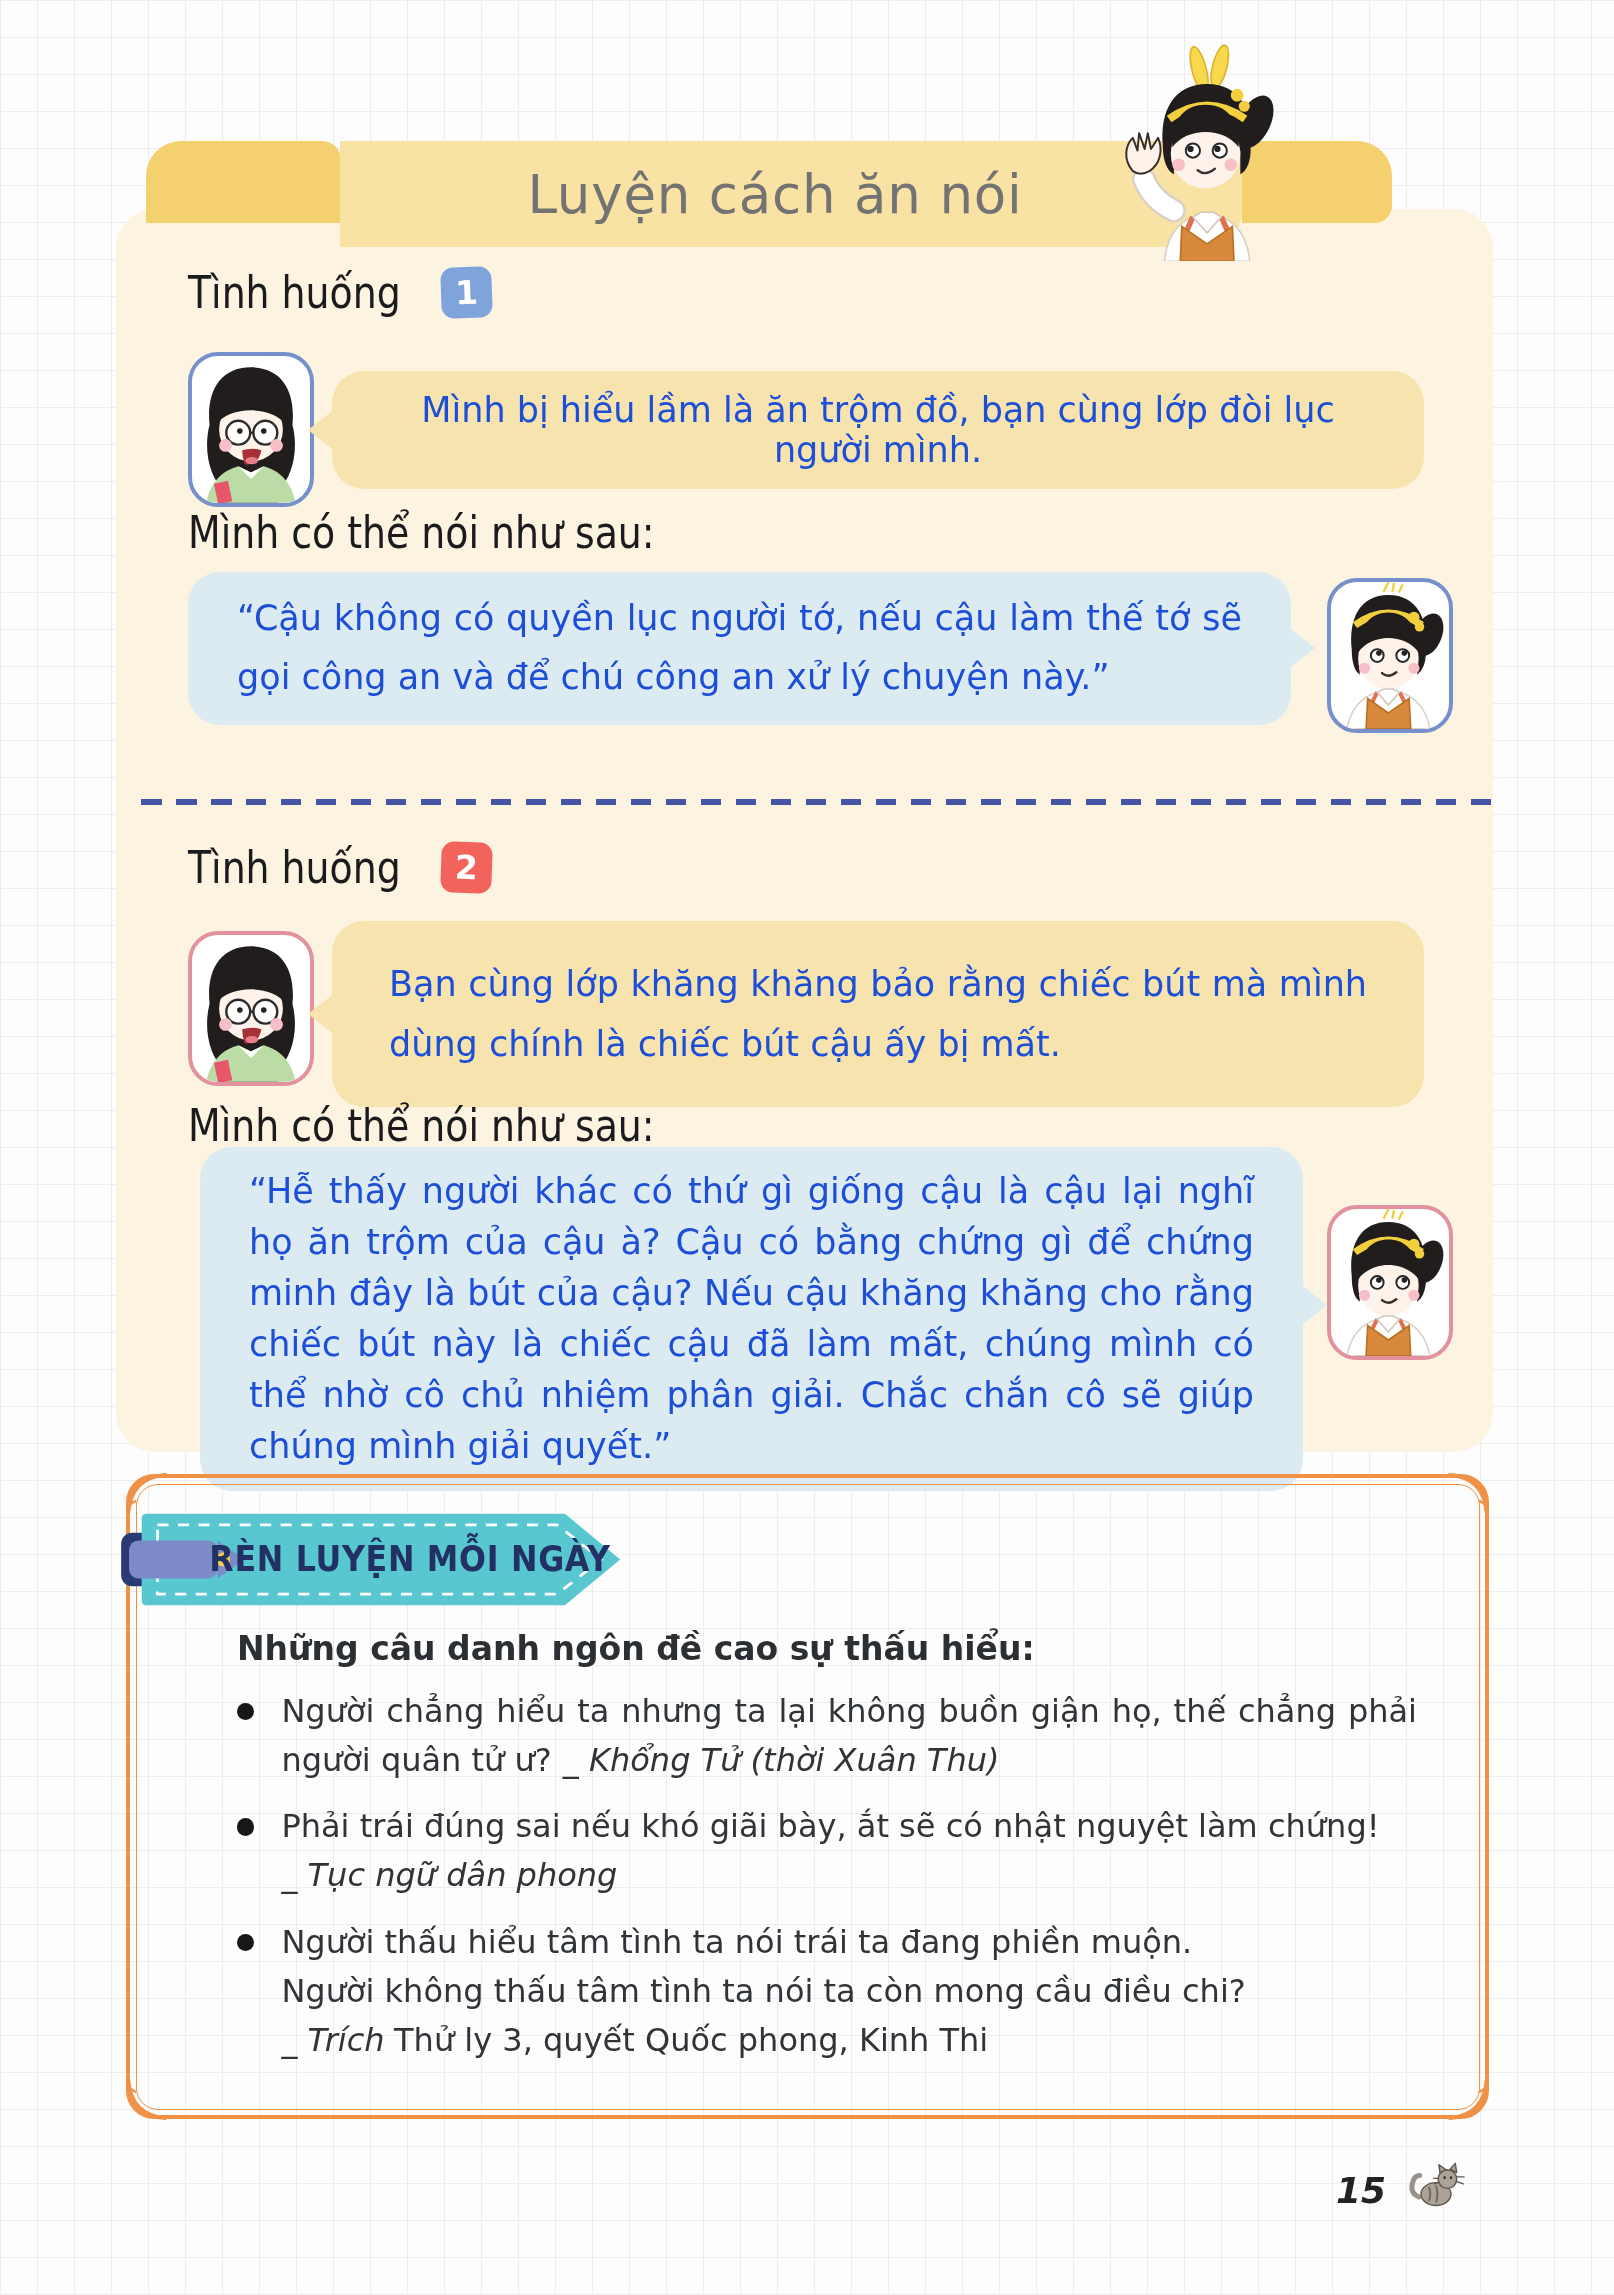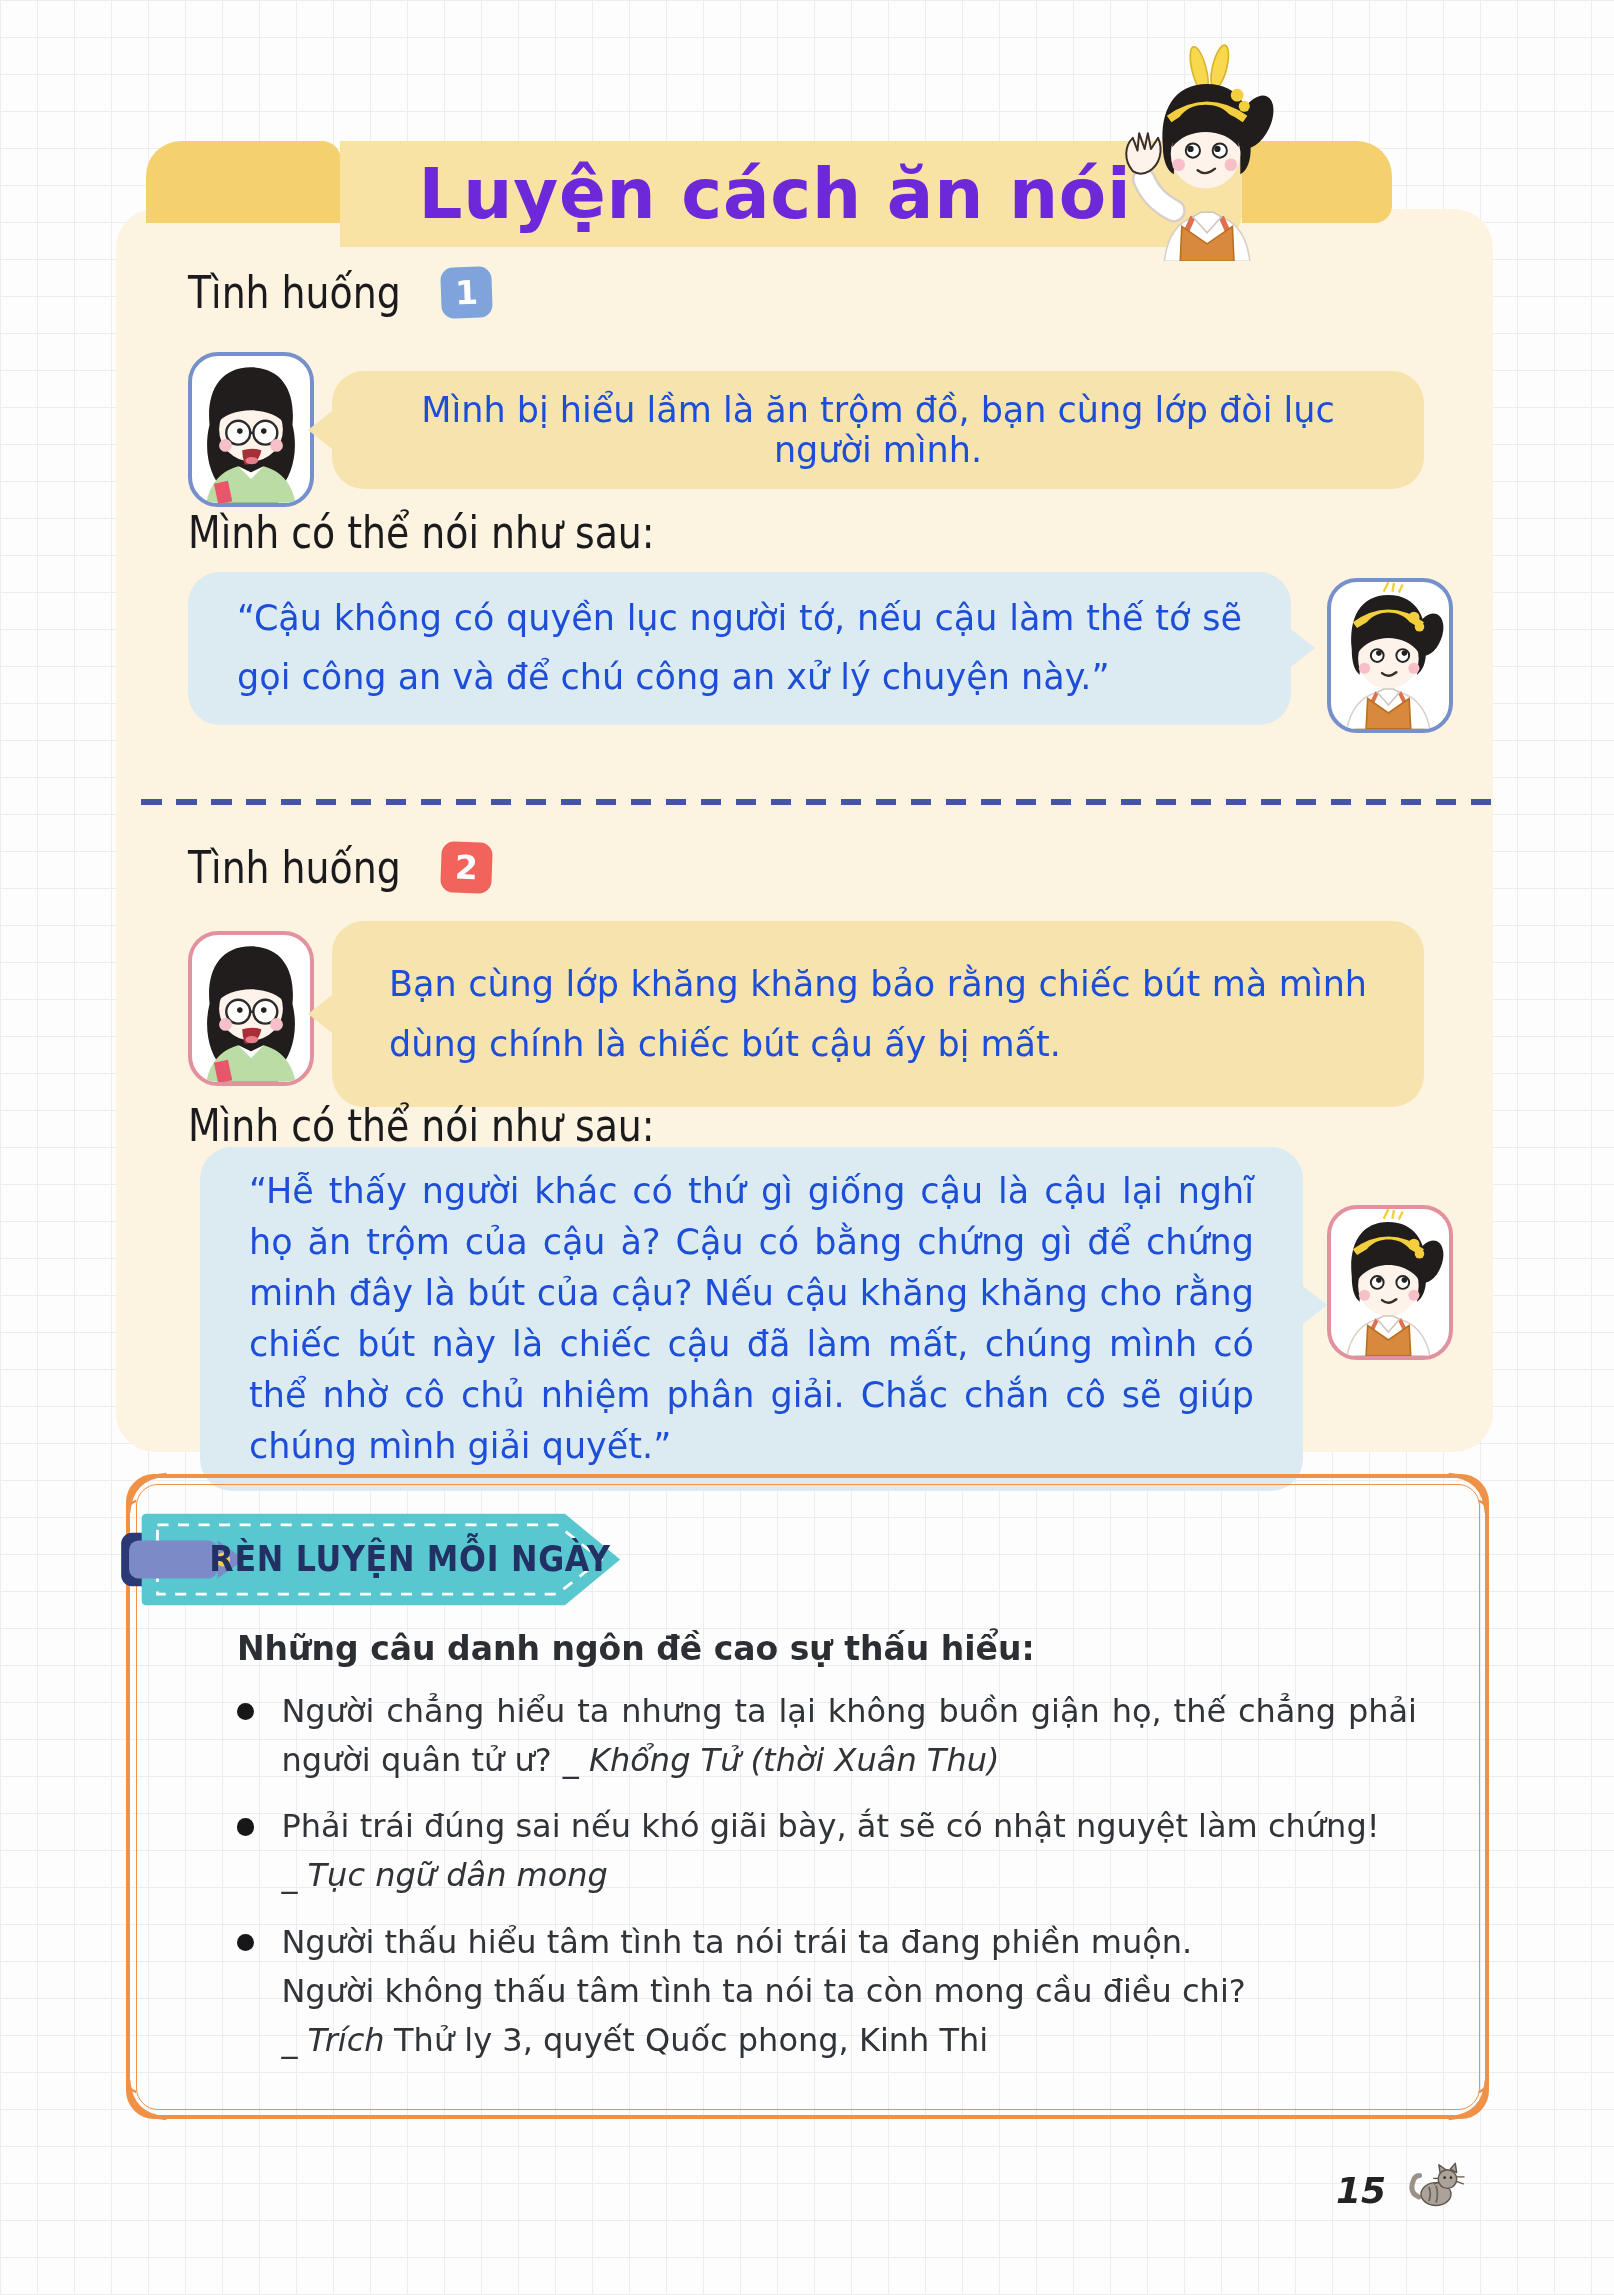--- a/index.html
+++ b/index.html
@@ -25,21 +25,21 @@
     background-image:linear-gradient(var(--grid) 0.8px, transparent 0.8px),
                      linear-gradient(90deg, var(--grid) 0.8px, transparent 0.8px);
     background-size:37px 37px;
   }
   .panel{position:absolute;left:116px;top:209px;width:1377px;height:1243px;border-radius:39px;background:var(--cream);}
   .tab{position:absolute;background:var(--tab-yellow);}
   .tab-left{left:146px;top:141px;width:195px;height:82px;border-radius:35px 19px 0 0;}
   .tab-right{left:1242px;top:141px;width:150px;height:82px;border-radius:0 35px 17.4px 0;}
   .banner{position:absolute;left:340px;top:141px;width:902px;height:106px;border-radius:0 19px 35px 0;
     background:var(--banner-yellow);display:flex;align-items:center;justify-content:center;padding-right:32px;}
-  .banner h1{font-size:69px;font-weight:700;letter-spacing:0.8px;color:#6d28d9;}
+  .banner h1{font-size:53px;font-weight:400;letter-spacing:0.8px;color:#737373;}
   .header-girl{position:absolute;left:1098px;top:43px;width:204px;height:218px;}
 
   .sit-label{position:absolute;display:flex;align-items:center;gap:6px;}
   .sl1{left:188px;top:267px;} .sl2{left:188px;top:842px;}
   .hand{font-size:44px;color:var(--hand-ink);display:inline-block;transform:scaleX(.86);transform-origin:left center;letter-spacing:0;}
   .badge{width:51px;height:51px;border-radius:12.6px;display:flex;align-items:center;justify-content:center;
     color:#fff;font-size:33px;font-weight:800;}
   .badge-blue{background:var(--badge-blue);transform:rotate(-2deg);}
   .badge-red{background:var(--badge-red);transform:rotate(2deg);}
 
@@ -304,21 +304,21 @@
 
   <div class="quotes">
     <div class="quote">
       <span class="dot"></span>
       <p class="qtext"><span>Người chẳng hiểu ta nhưng ta lại không buồn giận họ, thế chẳng phải người quân tử ư?</span><i class="attr attr-inline">_ Khổng Tử (thời Xuân Thu)</i></p>
     </div>
     <div class="quote">
       <span class="dot"></span>
       <p class="qtext">
           <span class="blk">Phải trái đúng sai nếu khó giãi bày, ắt sẽ có nhật nguyệt làm chứng!</span>
-          <i class="attr blk">_ Tục ngữ dân mong</i>
+          <i class="attr blk">_ Tục ngữ dân phong</i>
         </p>
     </div>
     <div class="quote">
       <span class="dot"></span>
       <p class="qtext">
         <span class="blk">Người thấu hiểu tâm tình ta nói trái ta đang phiền muộn.</span>
         <span class="blk">Người không thấu tâm tình ta nói ta còn mong cầu điều chi?</span>
         <span class="blk"><i class="attr">_ Trích</i><span class="attr-rest">Thử ly 3, quyết Quốc phong, Kinh Thi</span></span>
       </p>
     </div>

